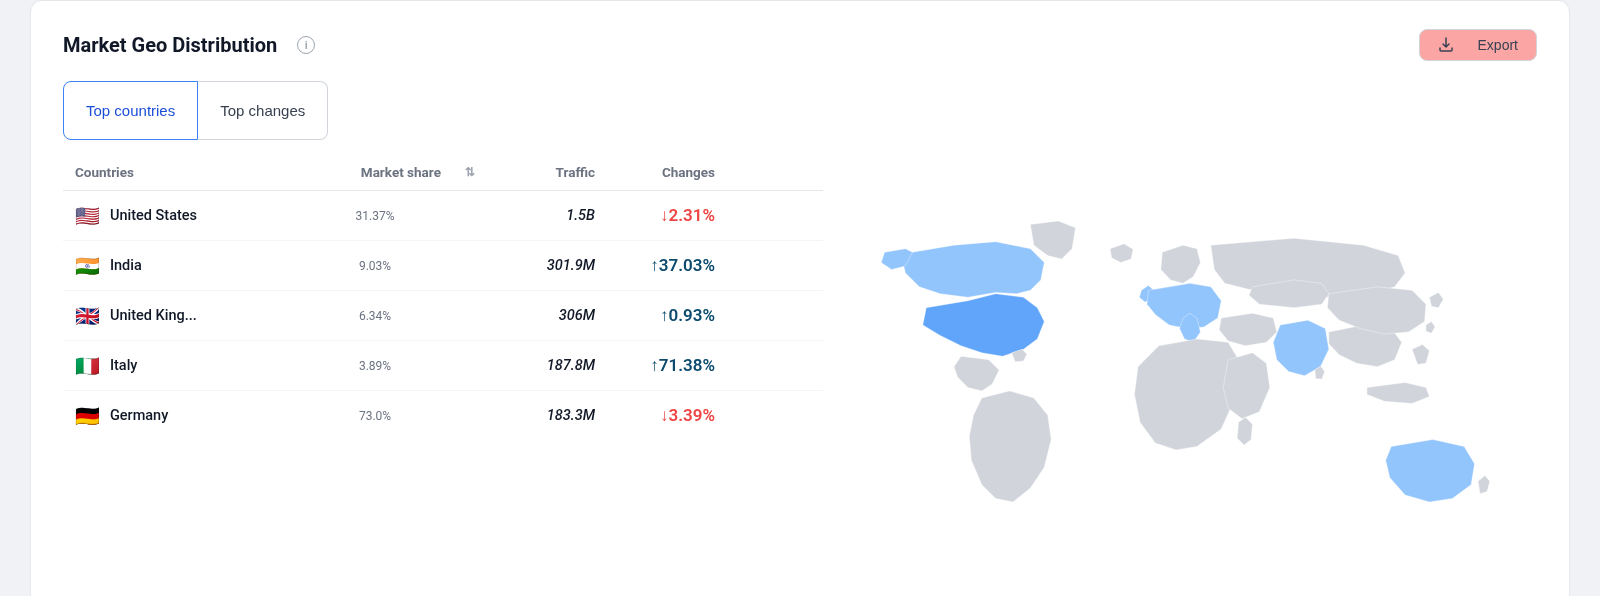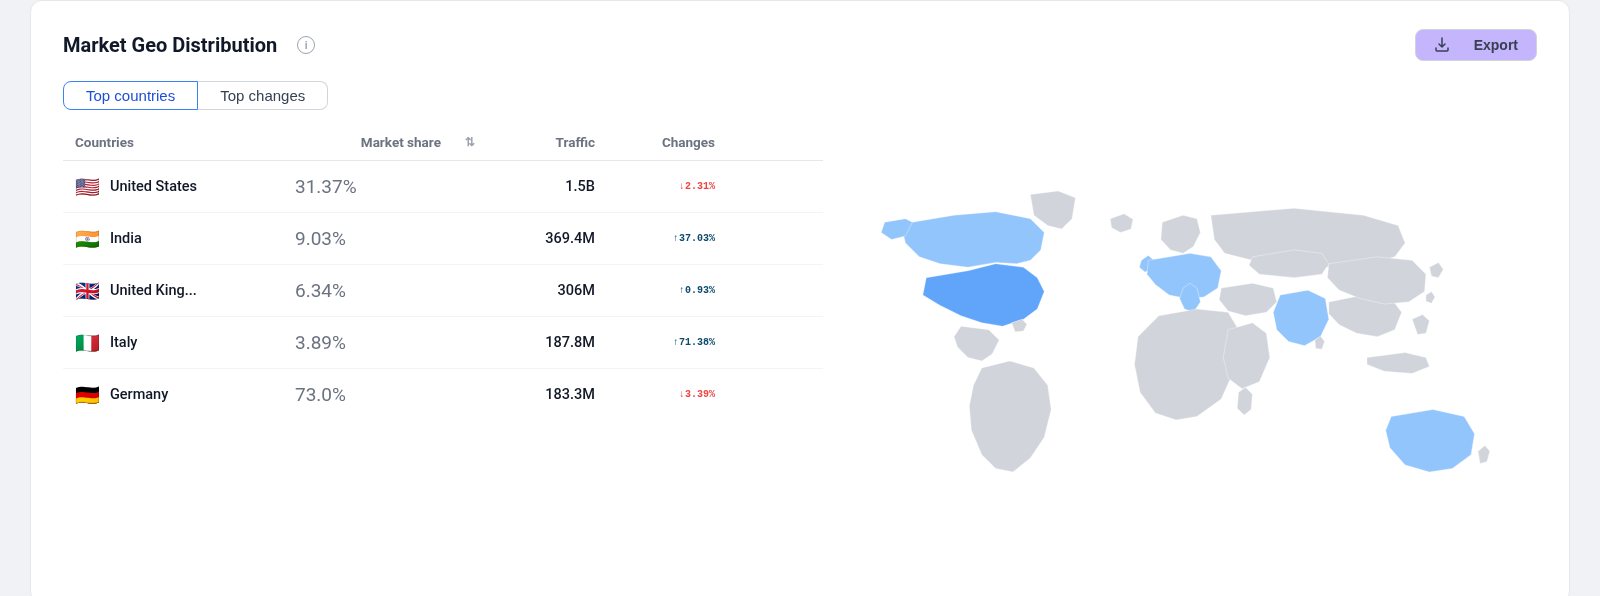--- a/index.html
+++ b/index.html
@@ -47,35 +47,35 @@
       color: #9ca3af;
       font-size: 11px;
       font-weight: 600;
       cursor: pointer;
     }
     .export-btn {
       display: flex;
       align-items: center;
       gap: 24px;
       border: 1.5px solid #d1d5db;
-      background: #c4b5fd;
+      background: #fca5a5;
       border-radius: 8px;
       padding: 7px 18px;
       font-size: 14px;
-      font-weight: 700;
+      font-weight: 400;
       color: #374151;
       cursor: pointer;
     }
     .tabs {
       display: flex;
       gap: 0;
       margin-bottom: 24px;
     }
     .tab {
-      padding: 5px 22px;
+      padding: 20px 22px;
       font-size: 15px;
       font-weight: 500;
       border: 1.5px solid #d1d5db;
       background: #fff;
       cursor: pointer;
       color: #374151;
     }
     .tab:first-child {
       border-radius: 8px 0 0 8px;
     }
@@ -130,36 +130,36 @@
       gap: 10px;
       font-size: 14.5px;
       color: #111827;
       font-weight: 500;
     }
     .flag {
       font-size: 20px;
       line-height: 1;
     }
     .market-share {
-      font-size: 19px;
+      font-size: 12px;
       color: #6b7280;
-      text-align: left;
+      text-align: center;
       padding-right: 20px;
     }
     .traffic {
       font-size: 14.5px;
       color: #111827;
       font-weight: 500;
       text-align: right;
+      font-style: italic;
     }
     .change {
-      font-size: 10px;
+      font-size: 17px;
       font-weight: 600;
       text-align: right;
-      font-family: Liberation Mono, monospace;
     }
     .change.down { color: #ef4444; }
     .change.up { color: #0c4a6e; }
     .map-section {
       flex: 1;
       display: flex;
       align-items: center;
       justify-content: center;
       padding: 0 0 0 20px;
       position: relative;
@@ -224,21 +224,21 @@
       <div class="market-share">31.37%</div>
       <div class="traffic">1.5B</div>
       <div class="change down">↓2.31%</div>
     </div>
           <div class="table-row">
       <div class="country-cell">
         <span class="flag">🇮🇳</span>
         <span>India</span>
       </div>
       <div class="market-share">9.03%</div>
-      <div class="traffic">369.4M</div>
+      <div class="traffic">301.9M</div>
       <div class="change up">↑37.03%</div>
     </div>
           <div class="table-row">
       <div class="country-cell">
         <span class="flag">🇬🇧</span>
         <span>United King...</span>
       </div>
       <div class="market-share">6.34%</div>
       <div class="traffic">306M</div>
       <div class="change up">↑0.93%</div>

